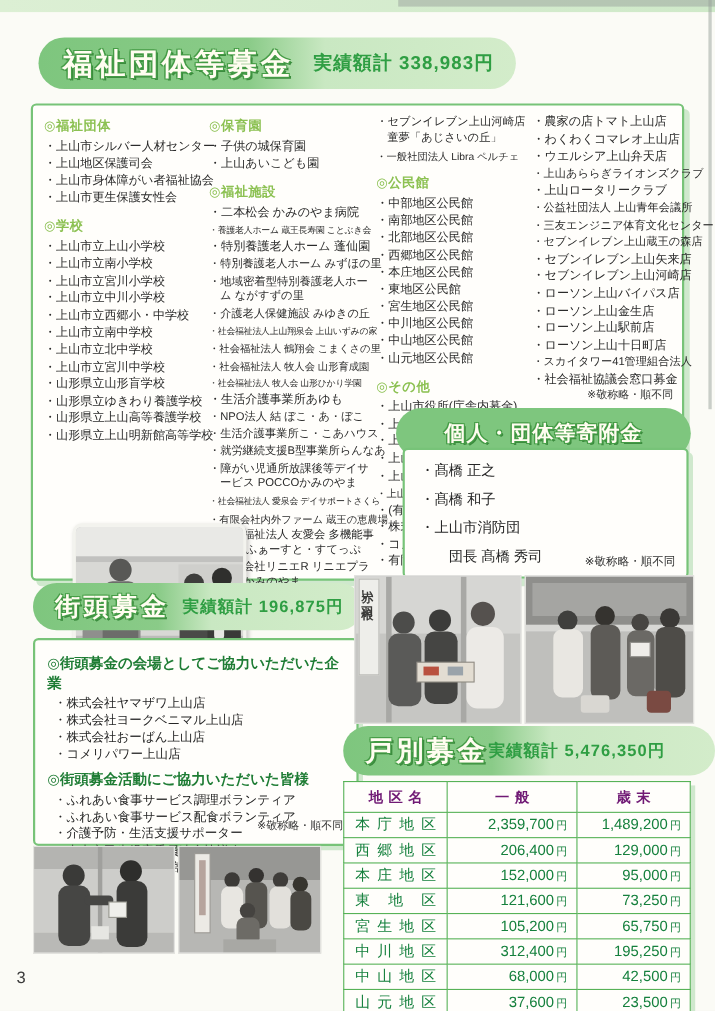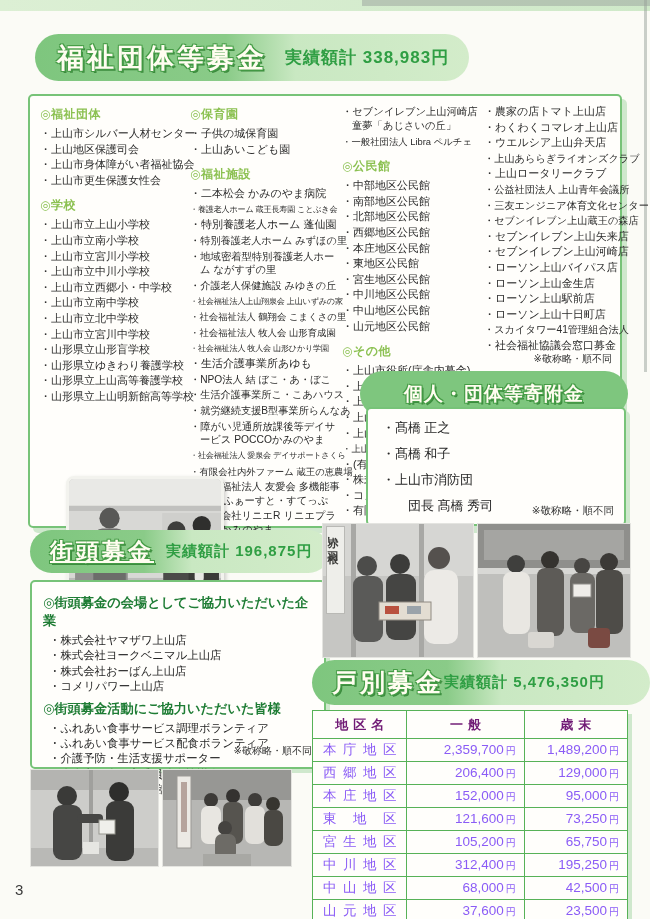--- a/index.html
+++ b/index.html
@@ -17,21 +17,21 @@
                     1px 1px 0 #459c46,2px 2px 0 #3c8c3e;}
   .pill .pamount{font-weight:bold;color:#2f9e43;letter-spacing:1px;}
   #fukushi-pill{left:35px;top:34px;width:412px;height:47px;padding-left:22px;gap:18px;
         background:linear-gradient(90deg,#7ec67e 0%,#8acb88 44%,#c9e8c2 60%,#d3ecca 100%);}
   #fukushi-pill .ptitle{font-size:27px;}
   #fukushi-pill .pamount{font-size:17px;}
   #kojin-pill{left:360px;top:371px;width:268px;height:46px;justify-content:center;background:#7ec67e;}
   #kojin-pill .ptitle{font-size:19px;letter-spacing:1px;}
   #gaito-pill{left:30px;top:530px;width:280px;height:43px;padding-left:20px;gap:12px;
         background:linear-gradient(90deg,#7ec67e 0%,#8acb88 38%,#c9e8c2 54%,#d3ecca 100%);}
-  #gaito-pill .ptitle{font-size:23px;text-decoration:underline;}
+  #gaito-pill .ptitle{font-size:23px;}
   #gaito-pill .pamount{font-size:15px;}
   #kobetsu-pill{left:312px;top:660px;width:318px;height:45px;padding-left:20px;
         background:linear-gradient(90deg,#7ec67e 0%,#8acb88 40%,#c9e8c2 56%,#d3ecca 100%);}
   #kobetsu-pill .ptitle{font-size:25px;}
   #kobetsu-pill .pamount{font-size:15px;}
 
   
   .gbox{position:absolute;background:#fffefb;border:2px solid #77c378;border-radius:5px;
         box-shadow:5px 5px 0 #cfe8cd;}
   #fukushi-panel{left:28px;top:94px;width:590px;height:430px;}
@@ -51,21 +51,21 @@
         padding-left:10px;text-indent:-10px;color:#2b2b2b;}
   .glist li::before{content:"・";}
   .glist li.md{font-size:10.2px;}
   .glist li.sm{font-size:9.4px;}
   .glist li.xs{font-size:8.1px;letter-spacing:-.2px;}
   .glist li.wrap{white-space:normal;font-size:10.3px;line-height:13.8px;margin:1px 0;}
   #fukushi-note{position:absolute;right:8px;top:256px;font-size:10px;color:#333;}
 
   
   #kojin-items{position:absolute;left:14px;top:10px;right:10px;}
-  .kitem{font-size:13px;line-height:17px;margin-bottom:9px;padding-left:11px;text-indent:-11px;font-family:Liberation Serif, serif;}
+  .kitem{font-size:13px;line-height:17px;margin-bottom:9px;padding-left:11px;text-indent:-11px;}
   .kitem::before{content:"・";}
   .ksub{font-size:13px;padding-left:26px;margin-top:2px;}
   #kojin-note{position:absolute;right:10px;bottom:6px;font-size:10.5px;color:#333;}
 
   
   #gaito-groups{position:absolute;left:11px;top:7px;right:8px;}
   .ghead2{color:#1e7c34;font-weight:bold;font-size:13.2px;margin:5px 0 3px 0;}
   .glist2{list-style:none;margin:0;padding:0 0 0 6px;}
   .glist2 li{font-size:11.4px;line-height:15.4px;white-space:nowrap;
         padding-left:10px;text-indent:-10px;}
@@ -85,21 +85,21 @@
         border:1px solid #b9b9b5;}
   .vbanner-text{writing-mode:vertical-rl;font-size:11px;font-weight:bold;color:#3a3a38;
         position:absolute;left:2px;top:4px;letter-spacing:1px;}
 
   
   #kobetsu-table{position:absolute;left:312px;top:710px;width:316px;border-collapse:collapse;
         background:#fffefb;box-shadow:4px 4px 0 #cfe8cd;}
   #kobetsu-table th,#kobetsu-table td{border:1.6px solid #57b257;}
   #kobetsu-table th{height:25px;font-size:13px;font-weight:bold;color:#701a75;
         letter-spacing:5px;text-indent:5px;}
-  #kobetsu-table td{height:20px;font-size:13.5px;color:#8b5cf6;}
+  #kobetsu-table td{height:20px;font-size:13.5px;color:#15803d;}
   td.dist{width:82px;padding:0 10px;text-align:justify;text-align-last:justify;font-size:13px;}
   td.val{text-align:right;padding-right:8px;}
   td.val .unit{font-size:10px;margin-left:2px;}
   col.c1{width:84px;} col.c2{width:124px;} col.c3{width:108px;}
 
   .page-number{position:absolute;left:15px;top:881px;font-size:15px;color:#3a3a3a;}
 </style>
 </head>
 <body>
 

